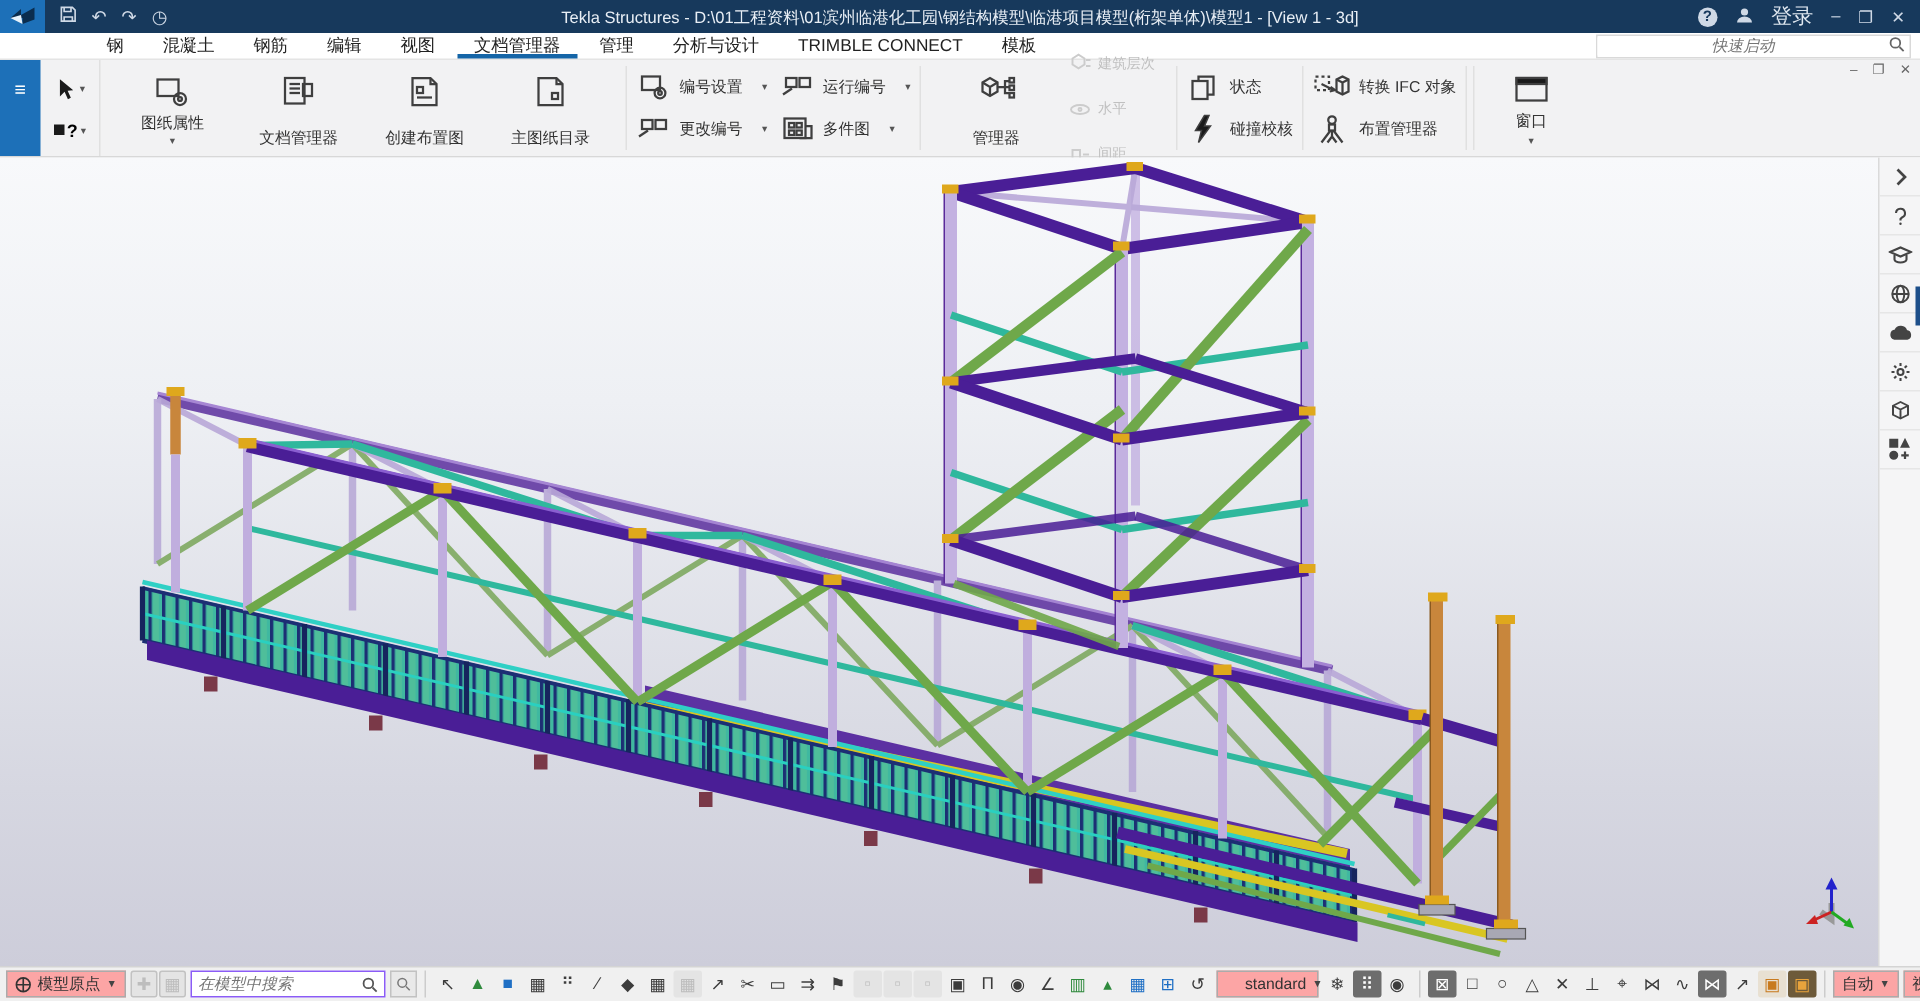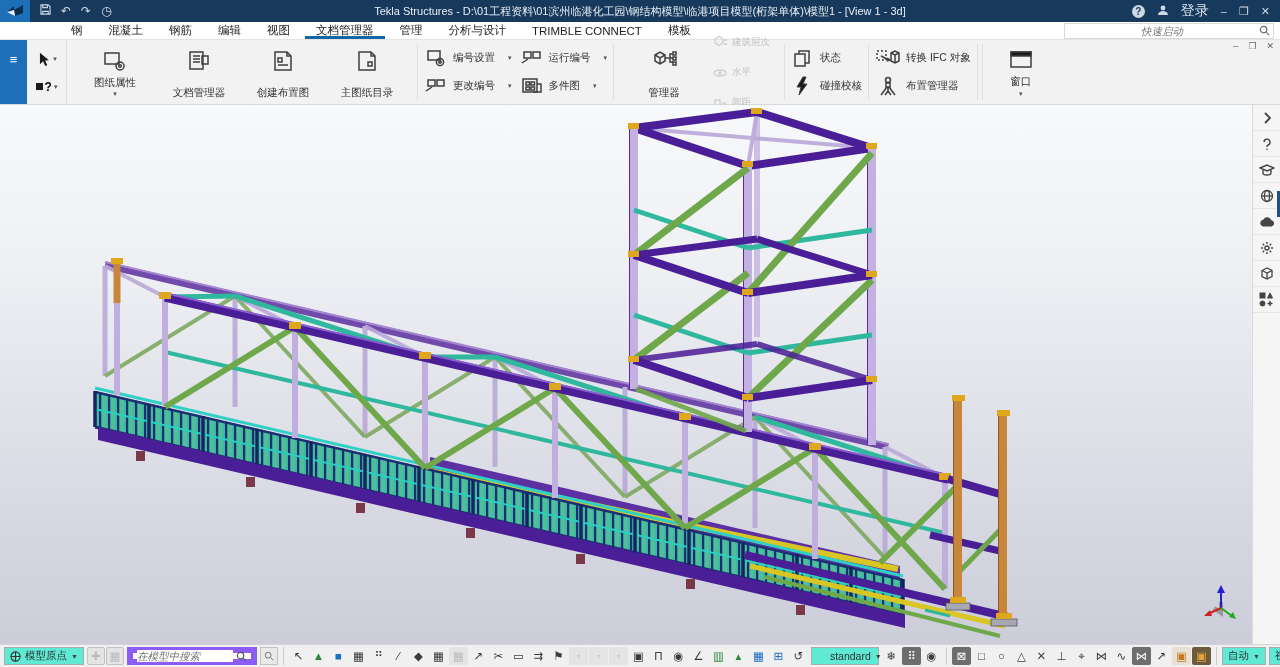--- a/index.html
+++ b/index.html
@@ -48,23 +48,23 @@
   
   .viewport { position:relative; height:539px; background:linear-gradient(180deg,#f8f9fb 0%,#eef0f4 30%,#d6d7e1 78%,#cdcdda 100%); }
   .viewport svg.model { position:absolute; left:0; top:0; }
   .side-strip { position:absolute; right:0; top:0; bottom:0; width:28px; background:#f5f5f6; border-left:1px solid #dadada; display:flex; flex-direction:column; align-items:center; }
   .sp-btn { width:28px; height:26px; display:flex; align-items:center; justify-content:center; border-bottom:1px solid #e6e6e6; cursor:pointer; }
   .sp-btn svg { stroke:#444; }
   .sp-accent { position:absolute; right:0; top:86px; width:3px; height:26px; background:#1d4f8a; }
 
   
   .statusbar { height:23px; background:#f0f0f0; border-top:1px solid #d4d4d4; display:flex; align-items:center; padding:0 4px; gap:3px; font-size:10.5px; color:#333; }
-  .sb-drop { height:18px; border:1px solid #ababab; background:#5eead4; display:flex; align-items:center; gap:4px; padding:0 5px; cursor:pointer; white-space:nowrap; }
+  .sb-drop { height:18px; border:1px solid #ababab; background:#fca5a5; display:flex; align-items:center; gap:4px; padding:0 5px; cursor:pointer; white-space:nowrap; }
   .sb-drop .dn { font-size:7px; color:#444; }
-  .sb-search { height:18px; width:130px; border:6px solid #8b5cf6; background:#fff; display:flex; align-items:center; padding:0 4px; gap:3px; }
+  .sb-search { height:18px; width:130px; border:1px solid #8b5cf6; background:#fff; display:flex; align-items:center; padding:0 4px; gap:3px; }
   .sb-search input { border:none; outline:none; flex:1; font-style:italic; font-size:10.5px; color:#9a9a9a; font-family:inherit; min-width:0; }
   .sicon { width:19px; height:18px; display:flex; align-items:center; justify-content:center; font-size:11.5px; color:#3c3c3c; border-radius:2px; cursor:pointer; flex:none; }
   .sicon[data-variant="green"]  { color:#2f8a3d; }
   .sicon[data-variant="blue"]   { color:#1f6fc4; }
   .sicon[data-variant="dim"]    { color:#bdbdbd; background:#e4e4e4; }
   .sicon[data-variant="active"] { background:#6d6d6d; color:#fff; }
   .sicon[data-variant="orange"] { color:#c87a1e; background:#e8e0d2; }
   .sicon[data-variant="orangedark"] { color:#e8a33c; background:#6d5a3a; }
   .sb-sep { width:1px; height:18px; background:#cccccc; margin:0 2px; flex:none; }
   .sb-minibtn { width:18px; height:18px; border:1px solid #c2c2c2; background:#e9e9e9; display:flex; align-items:center; justify-content:center; flex:none; }

